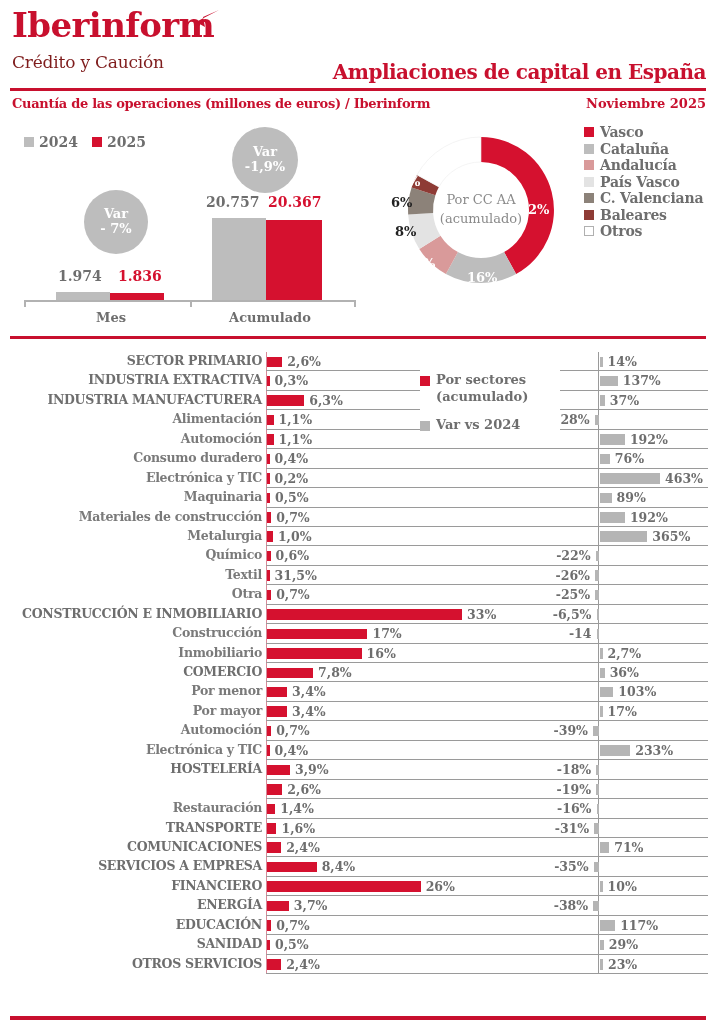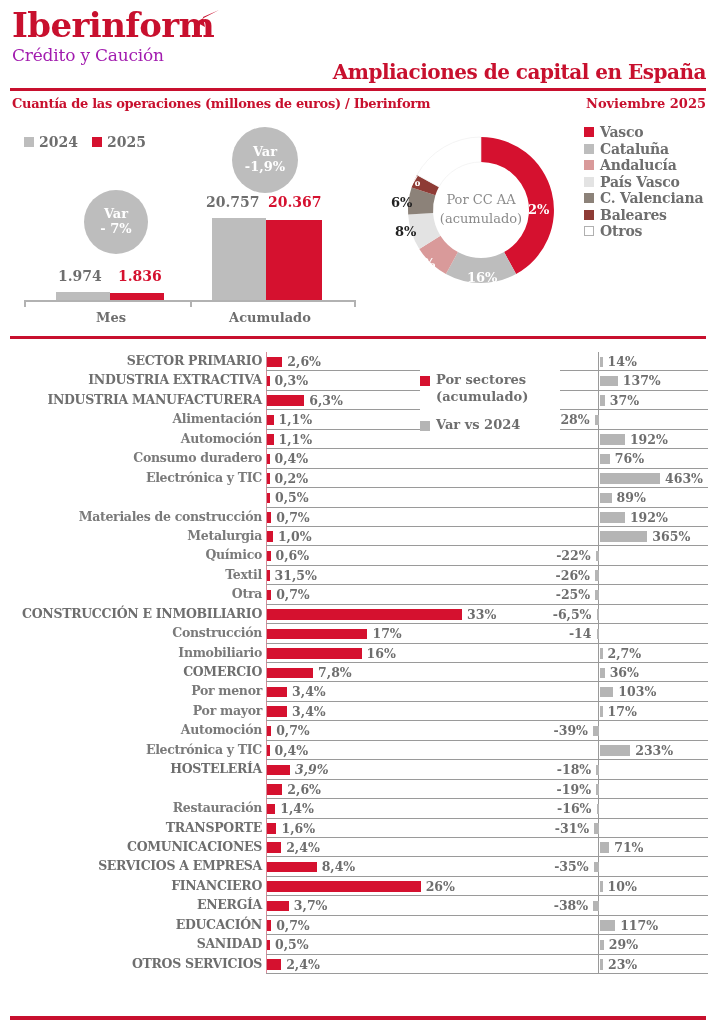--- a/index.html
+++ b/index.html
@@ -13,22 +13,22 @@
 
   
   .logo-wrap { position: absolute; left: 12px; top: 8px; }
   .logo-name {
     font-family: "DejaVu Serif", serif;
     font-weight: bold; font-size: 34px; color: #C8102E;
     letter-spacing: -0.6px; line-height: 1;
   }
   .logo-sub {
     font-family: "DejaVu Serif", serif;
-    font-size: 17px; color: #a21caf; line-height: 1.1;
-    margin-top: 4px; letter-spacing: -0.2px;
+    font-size: 17px; color: #7f1d1d; line-height: 1.1;
+    margin-top: 11px; letter-spacing: -0.2px;
   }
   .logo-tick {
     position: absolute; left: 182px; top: 1px;
     width: 26px; height: 24px;
   }
   .headline {
     position: absolute; right: 10px; top: 60px;
     font-family: "DejaVu Serif", serif;
     font-weight: bold; font-size: 20px; color: #C8102E;
     letter-spacing: -0.5px;
@@ -335,20 +335,21 @@
         <div class="sect-name">Electrónica y TIC</div>
         <div class="axis-red"></div>
         <div class="rbar" style="width: 2.5px;"></div>
         <div class="rval" style="left: 274.5px;">0,2%</div>
         <div class="axis-gray"></div>
         <div class="gbar" style="left: 600px; width: 60px;"></div>
         <div class="gval" style="left: 665px;">463%</div>
         <div class="hline"></div>
       </div>
       <div class="trow">
+        <div class="sect-name">Maquinaria</div>
         <div class="axis-red"></div>
         <div class="rbar" style="width: 2.95455px;"></div>
         <div class="rval" style="left: 274.955px;">0,5%</div>
         <div class="axis-gray"></div>
         <div class="gbar" style="left: 600px; width: 11.5335px;"></div>
         <div class="gval" style="left: 616.533px;">89%</div>
         <div class="hline"></div>
       </div>
       <div class="trow">
         <div class="sect-name">Materiales de construcción</div>
@@ -477,21 +478,21 @@
         <div class="rval" style="left: 274.5px;">0,4%</div>
         <div class="axis-gray"></div>
         <div class="gbar" style="left: 600px; width: 30.1944px;"></div>
         <div class="gval" style="left: 635.194px;">233%</div>
         <div class="hline"></div>
       </div>
       <div class="trow">
         <div class="sect-name major">HOSTELERÍA</div>
         <div class="axis-red"></div>
         <div class="rbar" style="width: 23.0455px;"></div>
-        <div class="rval" style="left: 295.045px; font-style: italic;">3,9%</div>
+        <div class="rval" style="left: 295.045px;">3,9%</div>
         <div class="axis-gray"></div>
         <div class="gbar" style="left: 596.231px; width: 2.76923px;"></div>
         <div class="gval" style="right: 124.769px;">-18%</div>
         <div class="hline"></div>
       </div>
       <div class="trow">
         <div class="axis-red"></div>
         <div class="rbar" style="width: 15.3636px;"></div>
         <div class="rval" style="left: 287.364px;">2,6%</div>
         <div class="axis-gray"></div>

